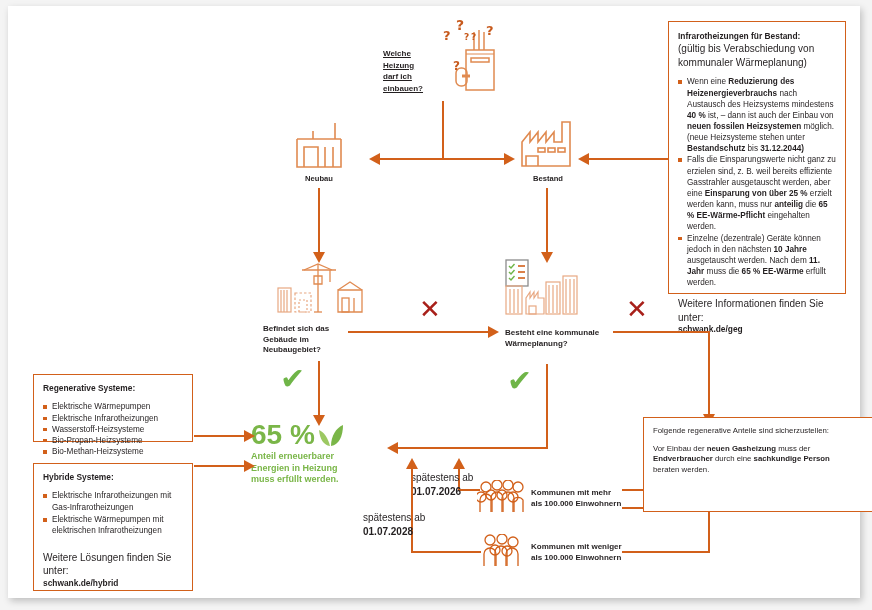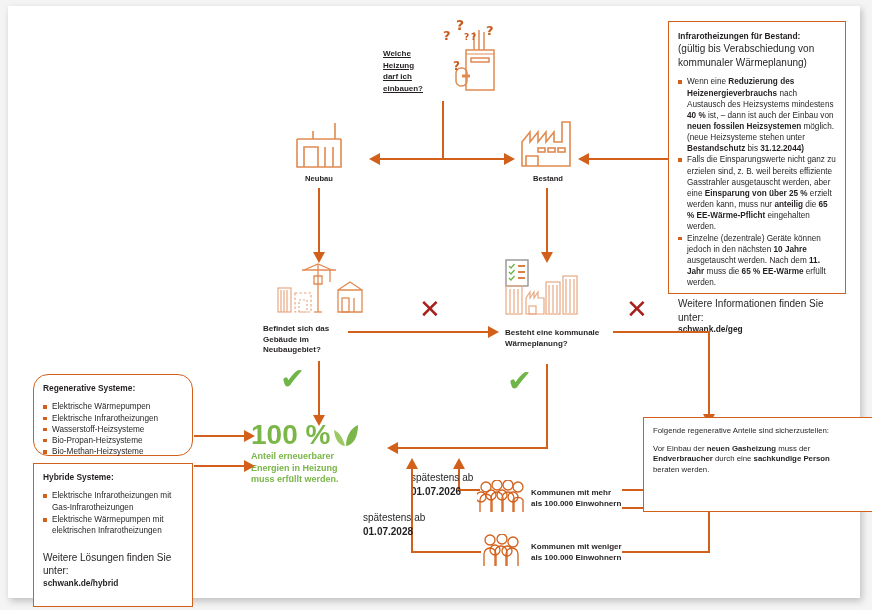--- a/index.html
+++ b/index.html
@@ -240,47 +240,47 @@
   <div class="arrow ar-down" style="left:695px;top:408px;"></div>
   <div class="xmark" style="left:618px;top:290px;">✕</div>
 
   <div class="check" style="left:499px;top:360px;">✔</div>
   <div class="ln vline" style="left:538px;top:358px;height:85px;"></div>
   <div class="ln hline" style="left:388px;top:441px;width:152px;"></div>
   <div class="arrow ar-left" style="left:379px;top:436px;"></div>
 
   <div id="pct">
     <div style="display:flex;align-items:flex-start;">
-      <span class="big">100 %</span>
+      <span class="big">65 %</span>
       <svg width="26" height="24" viewBox="0 0 26 24" style="margin-left:3px;margin-top:3px;">
         <path d="M13,22 C13,12 18,4 25,1 C25,12 21,21 13,22 Z" fill="#7ab648"></path>
         <path d="M12,22 C10,14 6,8 1,6 C2,15 5,21 12,22 Z" fill="#9cc862"></path>
       </svg>
     </div>
     <div class="desc">
       <span>Anteil erneuerbarer</span><br>
       <span>Energien in Heizung</span><br>
       <span>muss erfüllt werden.</span>
     </div>
   </div>
 
-  <div class="box" style="left:25px;top:368px;width:160px;height:82px;padding:8px 9px;border-radius:15px;">
+  <div class="box" style="left:25px;top:368px;width:160px;height:68px;padding:8px 9px;">
     <div class="ttl" style="margin-bottom:7px;">Regenerative Systeme:</div>
     <ul class="bl">
       <li><span>Elektrische Wärmepumpen</span></li>
       <li><span>Elektrische Infrarotheizungen</span></li>
       <li><span>Wasserstoff-Heizsysteme</span></li>
       <li><span>Bio-Propan-Heizsysteme</span></li>
       <li><span>Bio-Methan-Heizsysteme</span></li>
     </ul>
   </div>
   <div class="ln hline" style="left:186px;top:429px;width:50px;"></div>
   <div class="arrow ar-right" style="left:236px;top:424px;"></div>
 
-  <div class="box" style="left:25px;top:457px;width:160px;height:144px;padding:8px 9px;">
+  <div class="box" style="left:25px;top:457px;width:160px;height:128px;padding:8px 9px;">
     <div class="ttl" style="margin-bottom:7px;">Hybride Systeme:</div>
     <ul class="bl spaced">
       <li><span>Elektrische Infrarotheizungen mit Gas-Infrarotheizungen</span></li>
       <li><span>Elektrische Wärmepumpen mit elektrischen Infrarotheizungen</span></li>
     </ul>
     <div style="height:13px"></div>
     <div class="sub">Weitere Lösungen finden Sie unter:</div>
     <div class="ttl">schwank.de/hybrid</div>
   </div>
   <div class="ln hline" style="left:186px;top:459px;width:50px;"></div>

